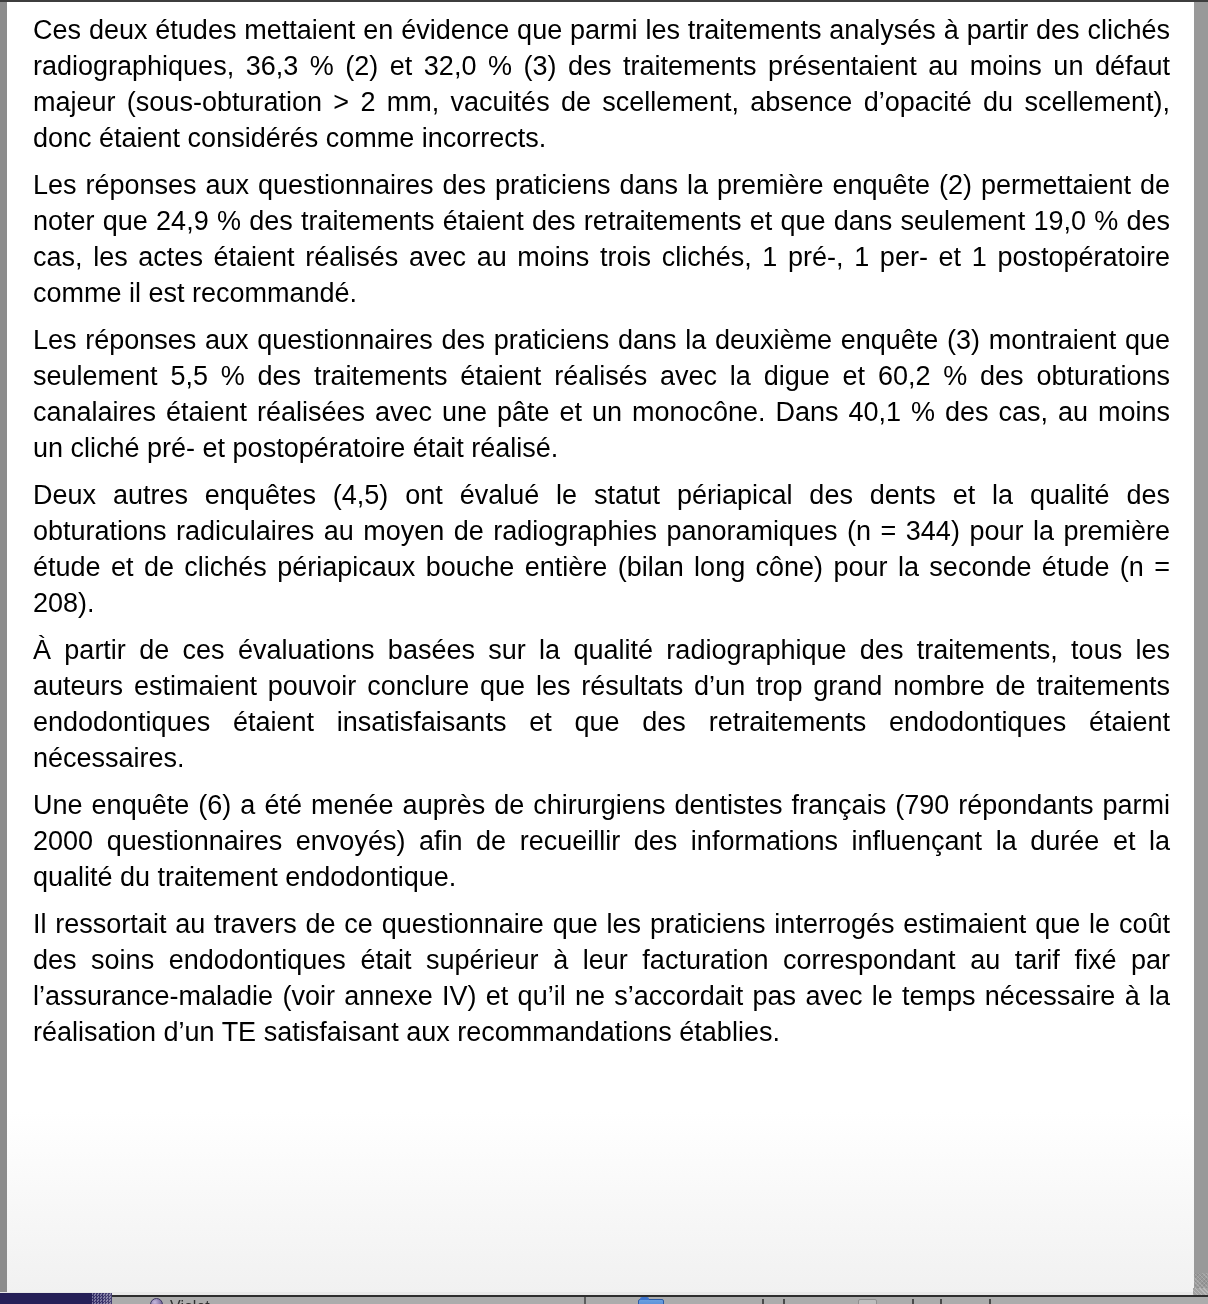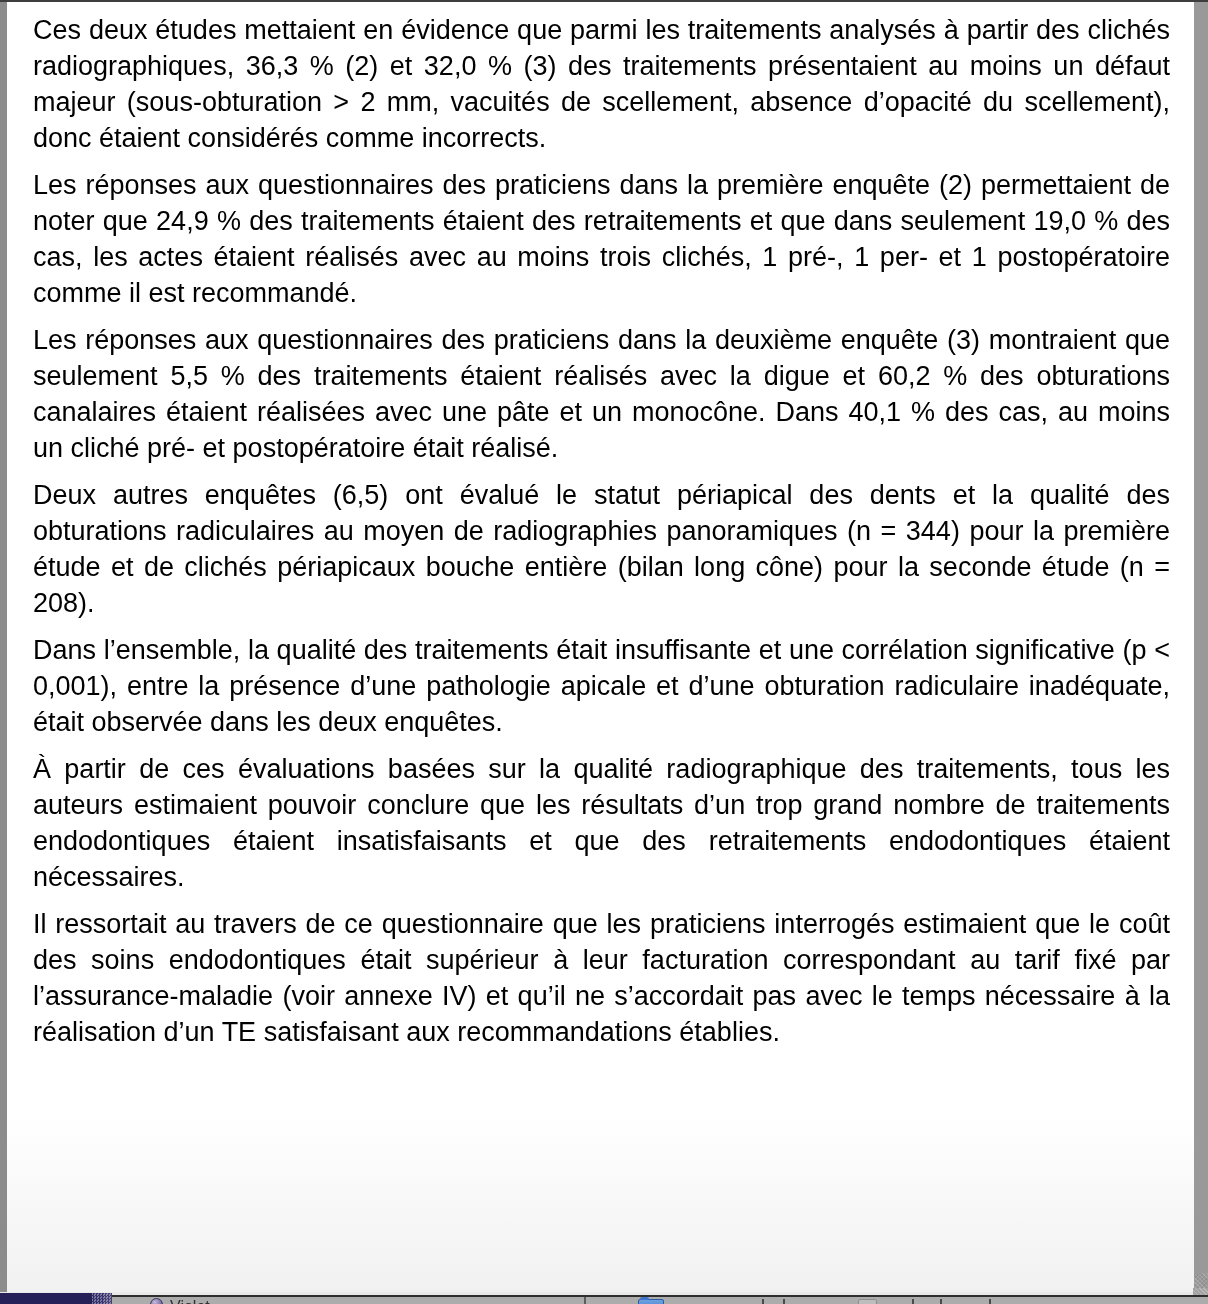--- a/index.html
+++ b/index.html
@@ -150,23 +150,23 @@
 
   <div class="right-track">
     <div class="track-dither"></div>
   </div>
 
   <div class="page">
     <div class="content">
       <p>Ces deux études mettaient en évidence que parmi les traitements analysés à partir des clichés radiographiques, 36,3 % (2) et 32,0 % (3) des traitements présentaient au moins un défaut majeur (sous-obturation &gt; 2 mm, vacuités de scellement, absence d’opacité du scellement), donc étaient considérés comme incorrects.</p>
       <p>Les réponses aux questionnaires des praticiens dans la première enquête (2) permettaient de noter que 24,9 % des traitements étaient des retraitements et que dans seulement 19,0 % des cas, les actes étaient réalisés avec au moins trois clichés, 1 pré-, 1 per- et 1 postopératoire comme il est recommandé.</p>
       <p>Les réponses aux questionnaires des praticiens dans la deuxième enquête (3) montraient que seulement 5,5 % des traitements étaient réalisés avec la digue et 60,2 % des obturations canalaires étaient réalisées avec une pâte et un monocône. Dans 40,1 % des cas, au moins un cliché pré- et postopératoire était réalisé.</p>
-      <p>Deux autres enquêtes (6,5) ont évalué le statut périapical des dents et la qualité des obturations radiculaires au moyen de radiographies panoramiques (n = 344) pour la première étude et de clichés périapicaux bouche entière (bilan long cône) pour la seconde étude (n = 208).</p>
-      <p>Dans l’ensemble, la qualité des traitements était insuffisante et une corrélation significative (p &lt; 0,001), entre la présence d’une pathologie apicale et d’une obturation radiculaire inadéquate, était observée dans les deux enquêtes.</p>
+      <p>Deux autres enquêtes (4,5) ont évalué le statut périapical des dents et la qualité des obturations radiculaires au moyen de radiographies panoramiques (n = 344) pour la première étude et de clichés périapicaux bouche entière (bilan long cône) pour la seconde étude (n = 208).</p>
       <p>À partir de ces évaluations basées sur la qualité radiographique des traitements, tous les auteurs estimaient pouvoir conclure que les résultats d’un trop grand nombre de traitements endodontiques étaient insatisfaisants et que des retraitements endodontiques étaient nécessaires.</p>
+      <p>Une enquête (6) a été menée auprès de chirurgiens dentistes français (790 répondants parmi 2000 questionnaires envoyés) afin de recueillir des informations influençant la durée et la qualité du traitement endodontique.</p>
       <p>Il ressortait au travers de ce questionnaire que les praticiens interrogés estimaient que le coût des soins endodontiques était supérieur à leur facturation correspondant au tarif fixé par l’assurance-maladie (voir annexe IV) et qu’il ne s’accordait pas avec le temps nécessaire à la réalisation d’un TE satisfaisant aux recommandations établies.</p>
     </div>
   </div>
 
   <div class="status-gap"></div>
   <div class="corner-grip"></div>
   <div class="bar-top-line"></div>
 
   <div class="taskbar">
     <div class="violet-item">

